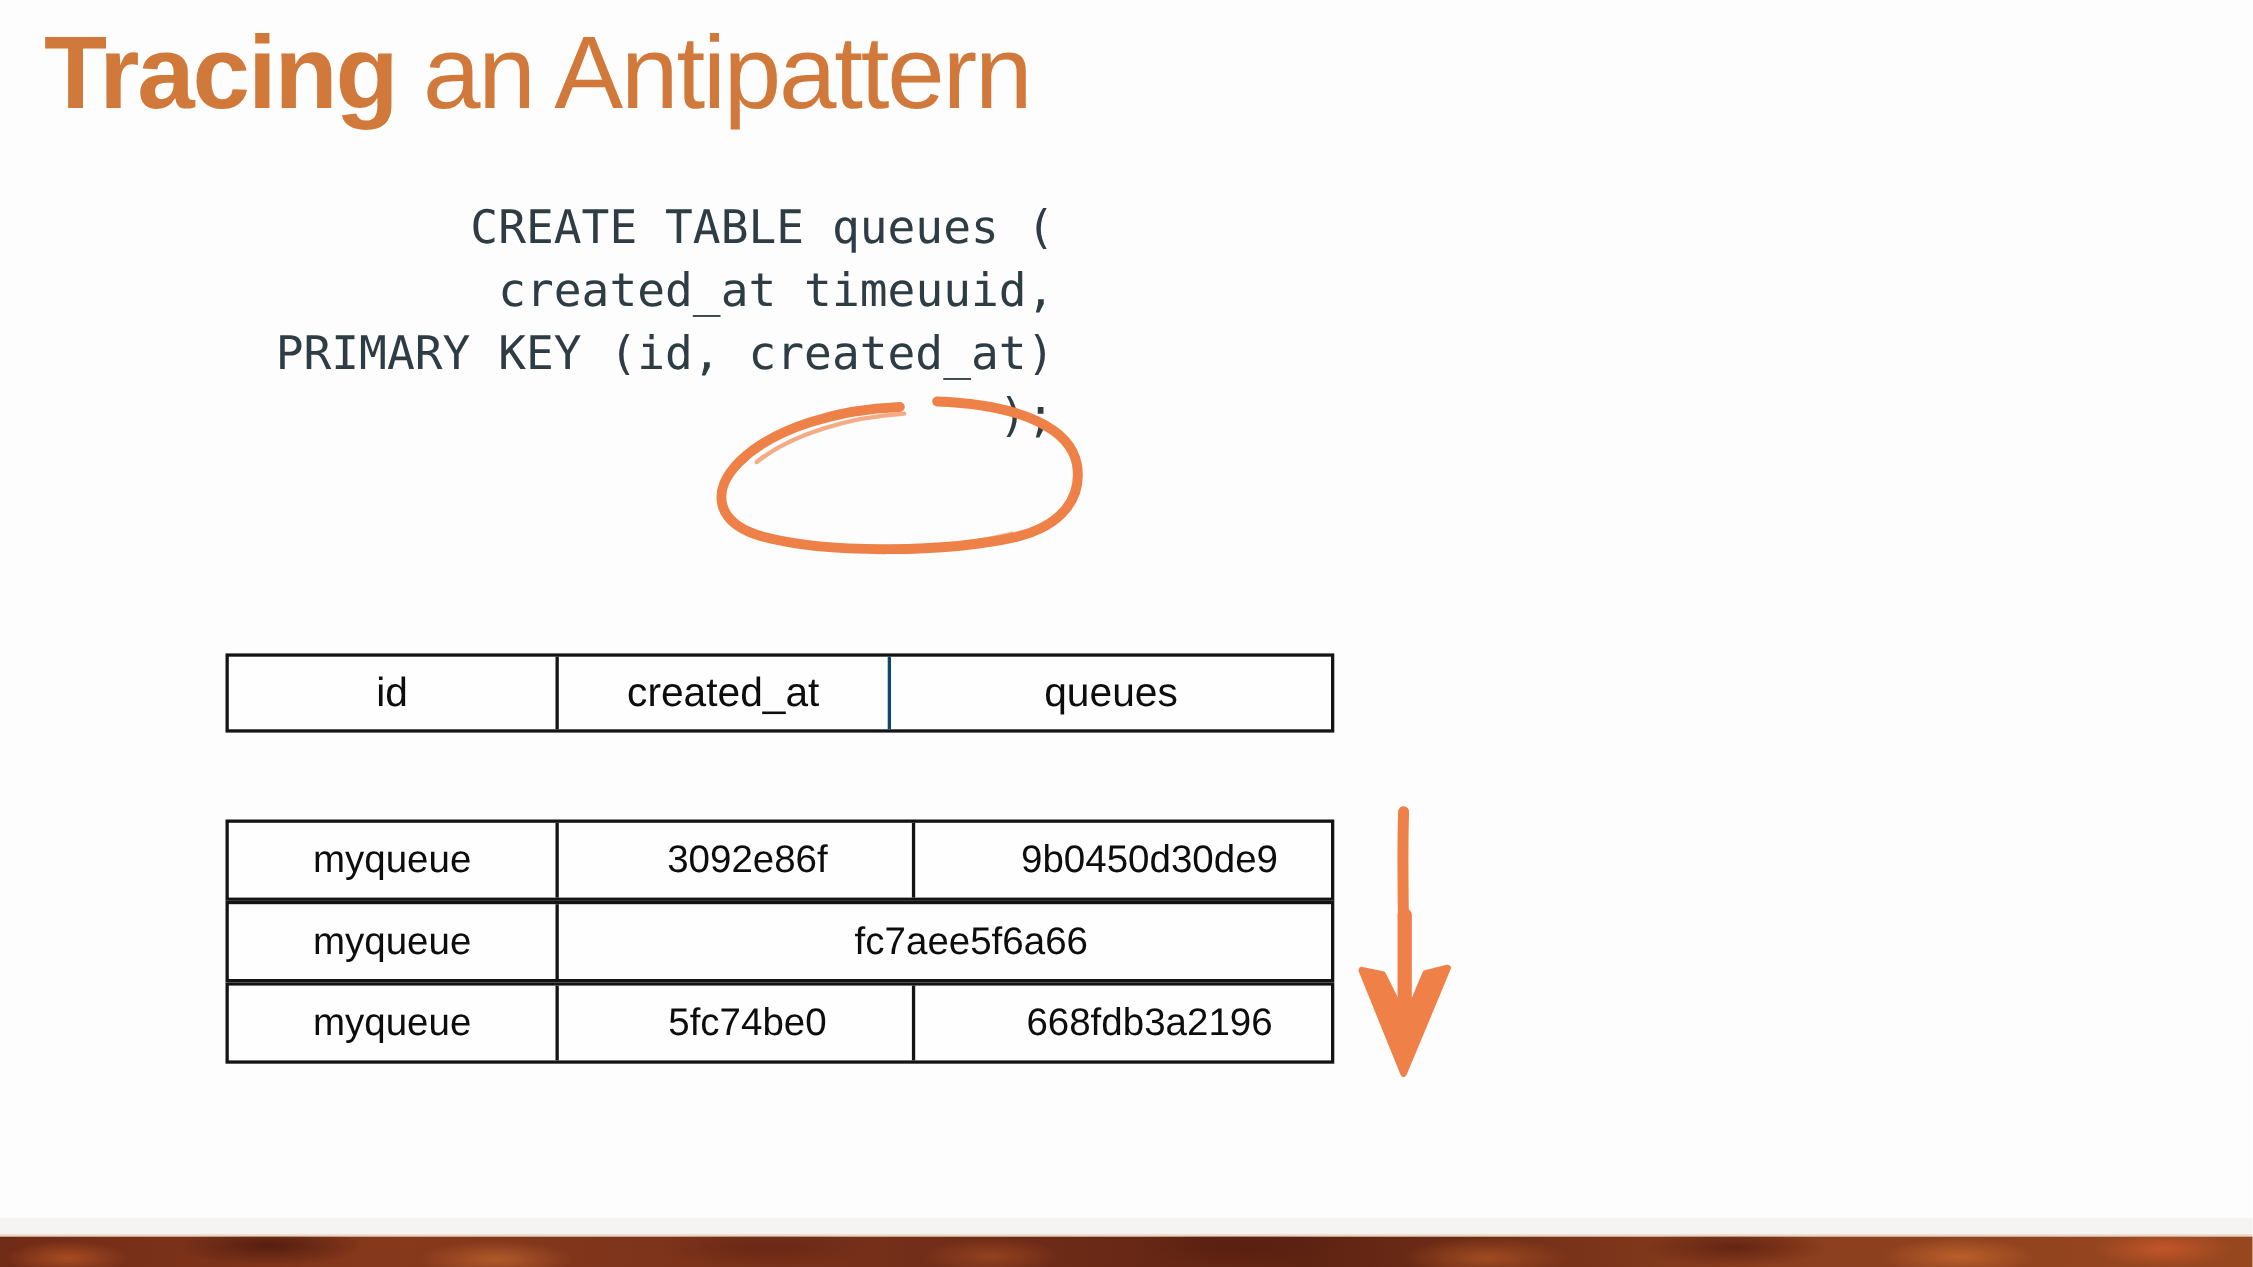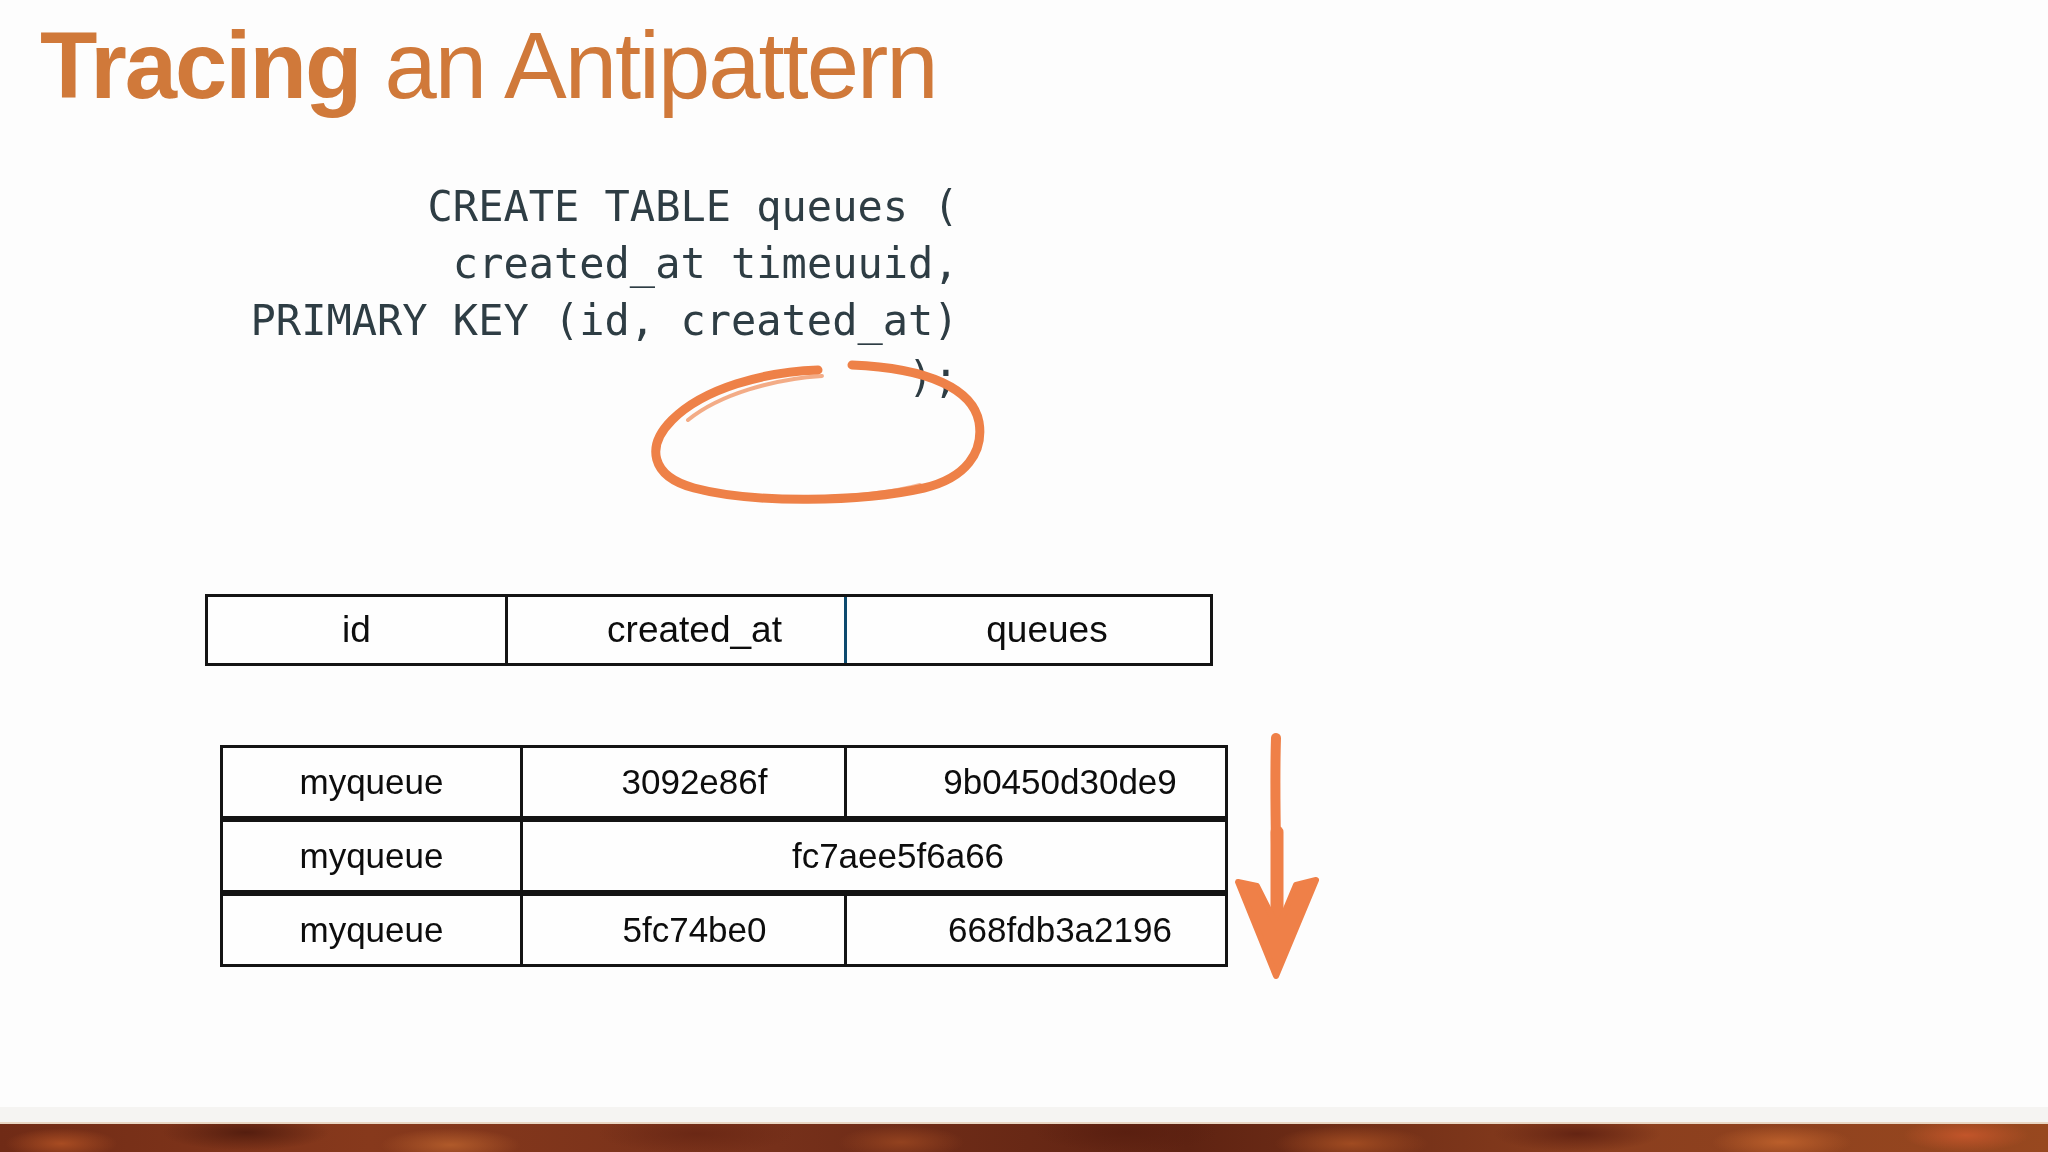--- a/index.html
+++ b/index.html
@@ -26,32 +26,31 @@
   .code-line{white-space:pre;text-align:right;}
 
   
   .circle-annot{position:absolute;left:632px;top:352px;width:360px;height:160px;}
 
   
   .schema-table{
     position:absolute;left:205px;top:594px;width:1008px;height:72px;
     border:3px solid #141414;box-sizing:border-box;display:flex;
     background:#fefefe;
-    gap:37px;
   }
   .schema-table .cell{
     display:flex;align-items:center;justify-content:center;
     font-size:37px;color:#0d0d0d;box-sizing:border-box;
   }
   .schema-table .c0{width:300px;border-right:3px solid #141414;}
   .schema-table .c1{width:302px;border-right:3px solid #0c4a6e;}
   .schema-table .c2{flex:1;}
 
   
-  .data-table{position:absolute;left:220px;top:745px;width:1008px;}
+  .data-table{position:absolute;left:205px;top:745px;width:1008px;}
   .data-row{
     display:flex;height:74px;border:3px solid #141414;box-sizing:border-box;
     background:#fefefe;
   }
   .data-row + .data-row{margin-top:0px;}
   .data-row .cell{
     display:flex;align-items:center;justify-content:center;
     font-size:35px;color:#0d0d0d;box-sizing:border-box;
   }
   .data-row .c0{width:300px;border-right:3px solid #141414;}

